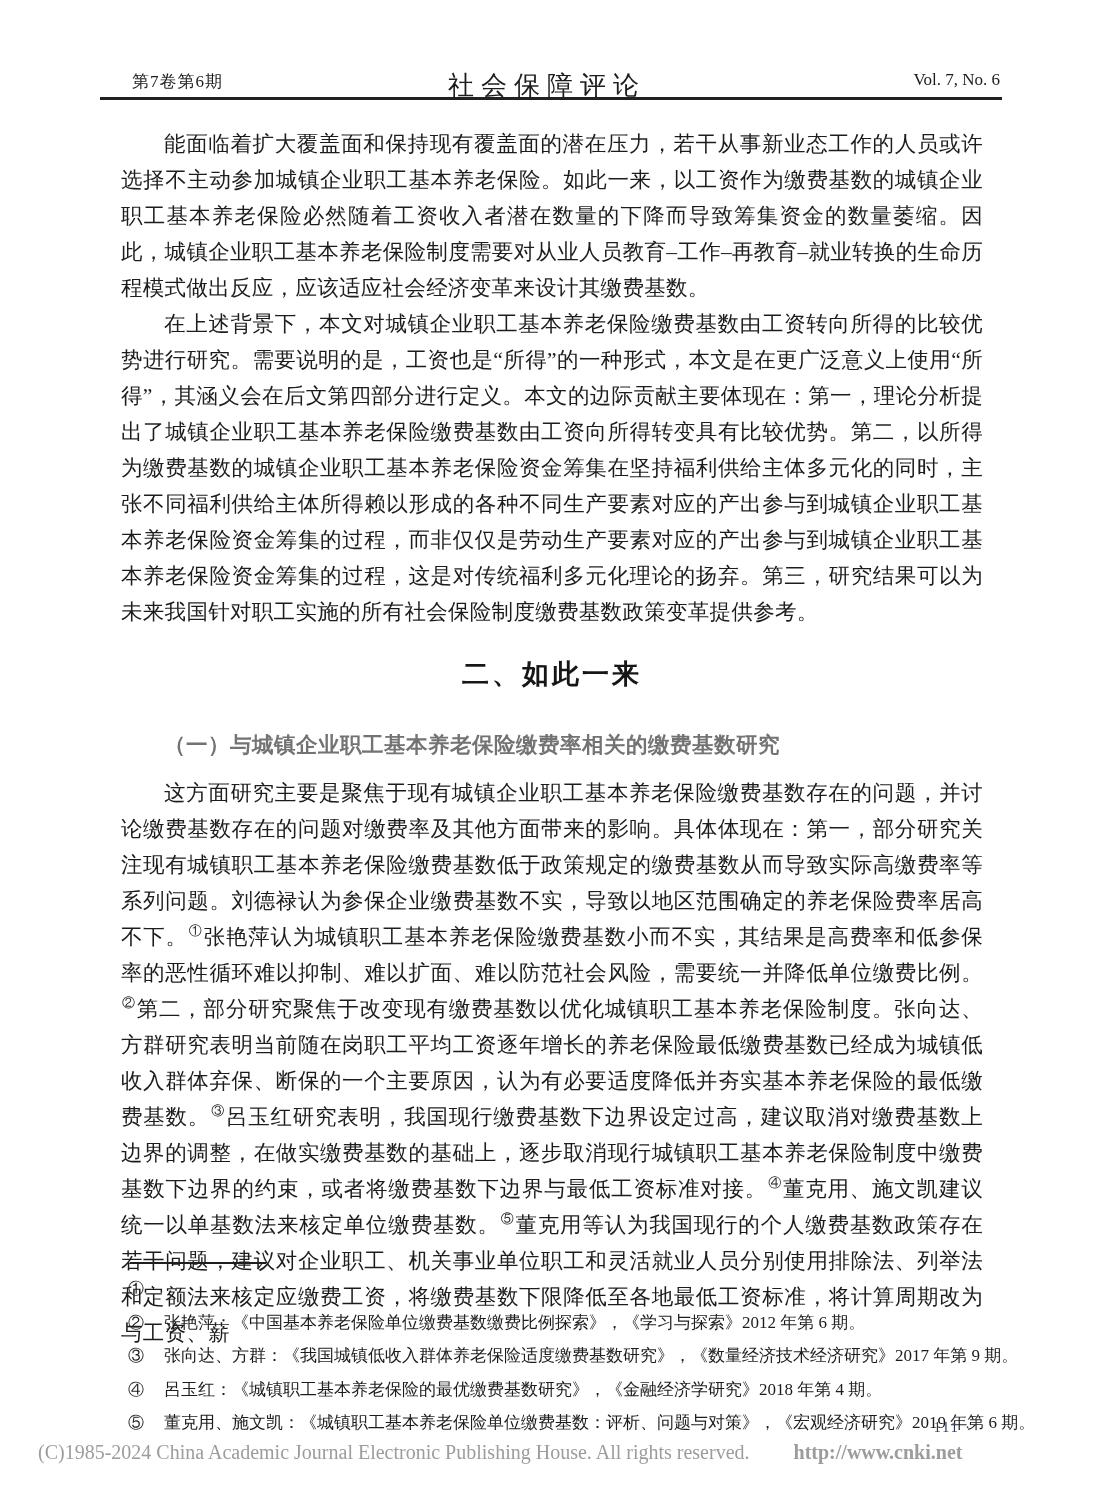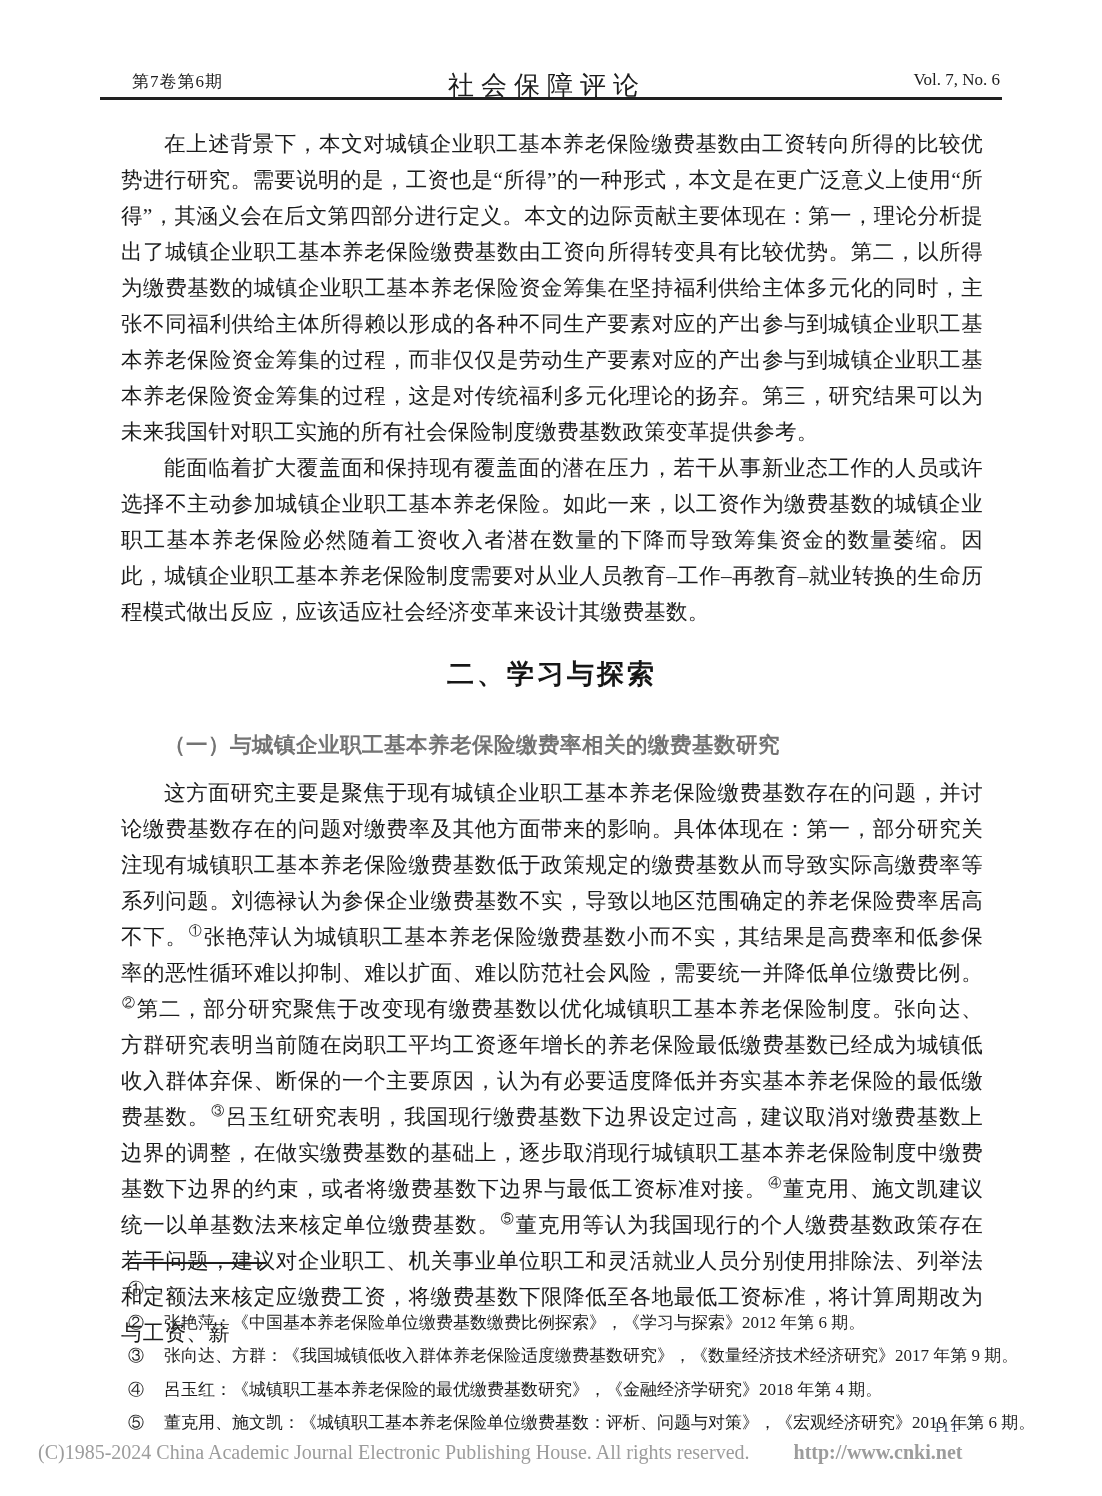--- a/index.html
+++ b/index.html
@@ -119,24 +119,24 @@
 <div class="page">
 
   <div class="header">
     <span class="header-left">第7卷第6期</span>
     <span class="header-center">社会保障评论</span>
     <span class="header-right">Vol. 7, No. 6</span>
   </div>
   <div class="header-rule"></div>
 
   <div class="content">
+    <p class="para">能面临着扩大覆盖面和保持现有覆盖面的潜在压力，若干从事新业态工作的人员或许选择不主动参加城镇企业职工基本养老保险。如此一来，以工资作为缴费基数的城镇企业职工基本养老保险必然随着工资收入者潜在数量的下降而导致筹集资金的数量萎缩。因此，城镇企业职工基本养老保险制度需要对从业人员教育–工作–再教育–就业转换的生命历程模式做出反应，应该适应社会经济变革来设计其缴费基数。</p>
     <p class="para">在上述背景下，本文对城镇企业职工基本养老保险缴费基数由工资转向所得的比较优势进行研究。需要说明的是，工资也是“所得”的一种形式，本文是在更广泛意义上使用“所得”，其涵义会在后文第四部分进行定义。本文的边际贡献主要体现在：第一，理论分析提出了城镇企业职工基本养老保险缴费基数由工资向所得转变具有比较优势。第二，以所得为缴费基数的城镇企业职工基本养老保险资金筹集在坚持福利供给主体多元化的同时，主张不同福利供给主体所得赖以形成的各种不同生产要素对应的产出参与到城镇企业职工基本养老保险资金筹集的过程，而非仅仅是劳动生产要素对应的产出参与到城镇企业职工基本养老保险资金筹集的过程，这是对传统福利多元化理论的扬弃。第三，研究结果可以为未来我国针对职工实施的所有社会保险制度缴费基数政策变革提供参考。</p>
-    <p class="para">能面临着扩大覆盖面和保持现有覆盖面的潜在压力，若干从事新业态工作的人员或许选择不主动参加城镇企业职工基本养老保险。如此一来，以工资作为缴费基数的城镇企业职工基本养老保险必然随着工资收入者潜在数量的下降而导致筹集资金的数量萎缩。因此，城镇企业职工基本养老保险制度需要对从业人员教育–工作–再教育–就业转换的生命历程模式做出反应，应该适应社会经济变革来设计其缴费基数。</p>
 
-    <h2 class="section-heading">二、学习与探索</h2>
+    <h2 class="section-heading">二、如此一来</h2>
     <h3 class="subsection-heading">（一）与城镇企业职工基本养老保险缴费率相关的缴费基数研究</h3>
 
     <p class="para"><span>这方面研究主要是聚焦于现有城镇企业职工基本养老保险缴费基数存在的问题，并讨论缴费基数存在的问题对缴费率及其他方面带来的影响。具体体现在：第一，部分研究关注现有城镇职工基本养老保险缴费基数低于政策规定的缴费基数从而导致实际高缴费率等系列问题。刘德禄认为参保企业缴费基数不实，导致以地区范围确定的养老保险费率居高不下。</span><sup class="fnref">①</sup><span>张艳萍认为城镇职工基本养老保险缴费基数小而不实，其结果是高费率和低参保率的恶性循环难以抑制、难以扩面、难以防范社会风险，需要统一并降低单位缴费比例。</span><sup class="fnref">②</sup><span>第二，部分研究聚焦于改变现有缴费基数以优化城镇职工基本养老保险制度。张向达、方群研究表明当前随在岗职工平均工资逐年增长的养老保险最低缴费基数已经成为城镇低收入群体弃保、断保的一个主要原因，认为有必要适度降低并夯实基本养老保险的最低缴费基数。</span><sup class="fnref">③</sup><span>呂玉红研究表明，我国现行缴费基数下边界设定过高，建议取消对缴费基数上边界的调整，在做实缴费基数的基础上，逐步取消现行城镇职工基本养老保险制度中缴费基数下边界的约束，或者将缴费基数下边界与最低工资标准对接。</span><sup class="fnref">④</sup><span>董克用、施文凯建议统一以单基数法来核定单位缴费基数。</span><sup class="fnref">⑤</sup><span>董克用等认为我国现行的个人缴费基数政策存在若干问题，建议对企业职工、机关事业单位职工和灵活就业人员分别使用排除法、列举法和定额法来核定应缴费工资，将缴费基数下限降低至各地最低工资标准，将计算周期改为与工资、薪</span></p>
   </div>
 
   <div class="footnotes">
     <div class="fn-rule"></div>
     <div class="fn-item">
       <span class="fn-marker">①</span>
     </div>

